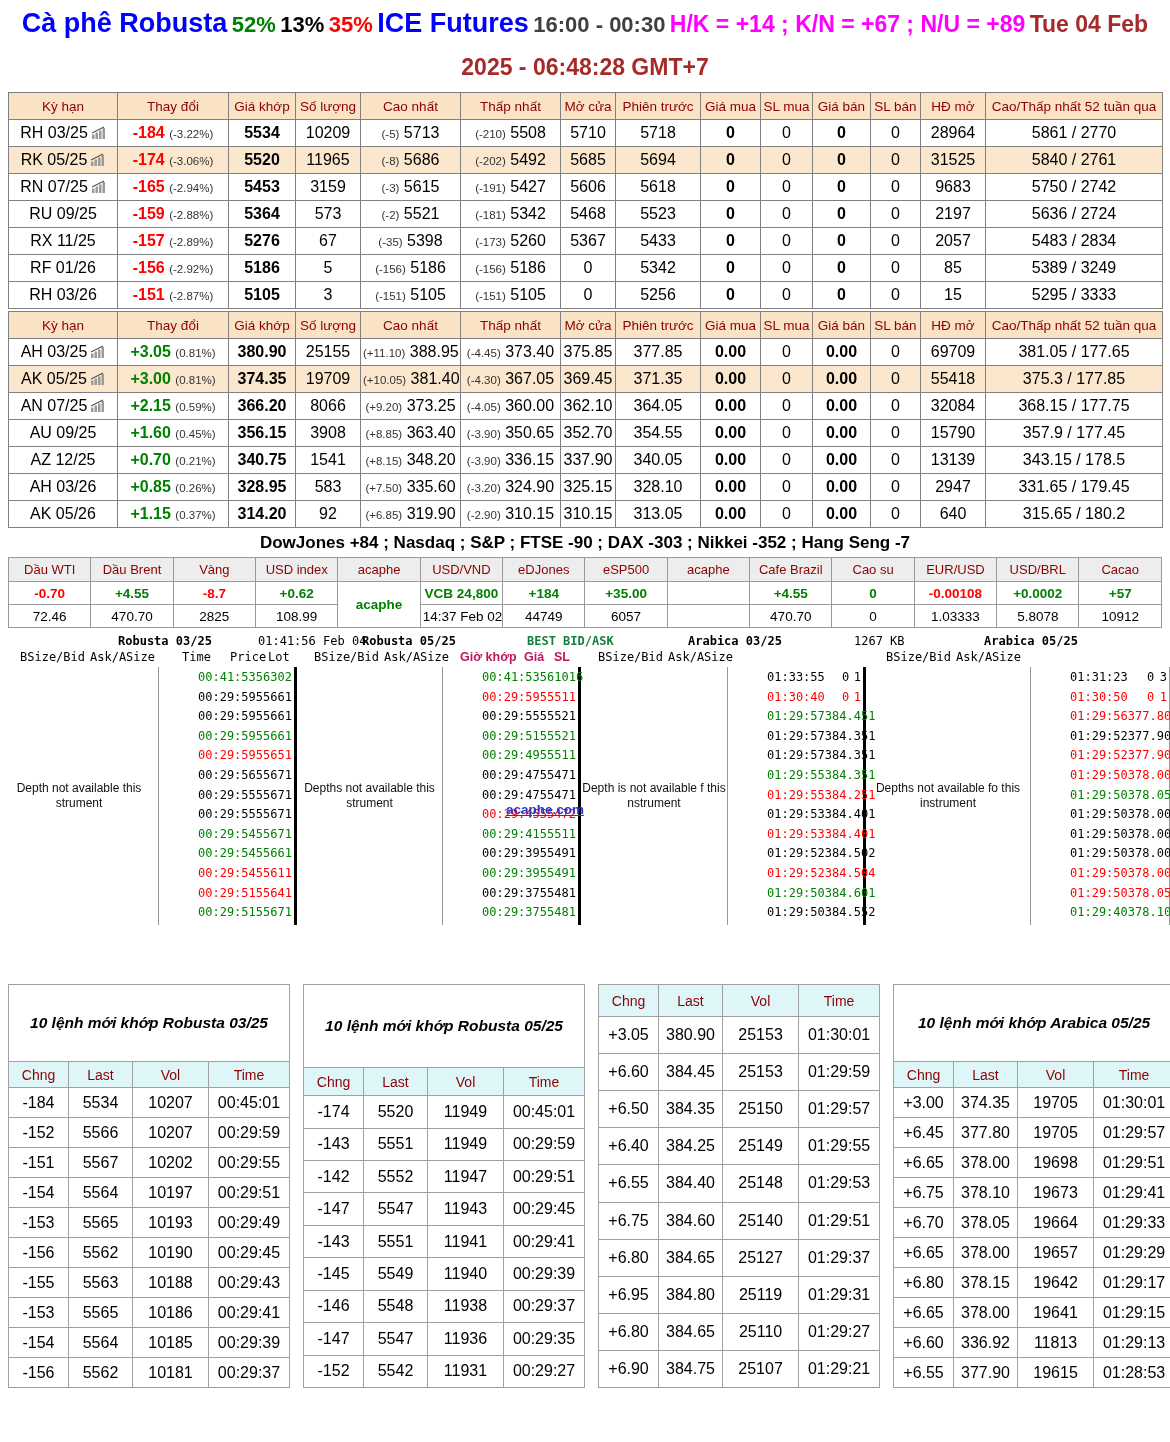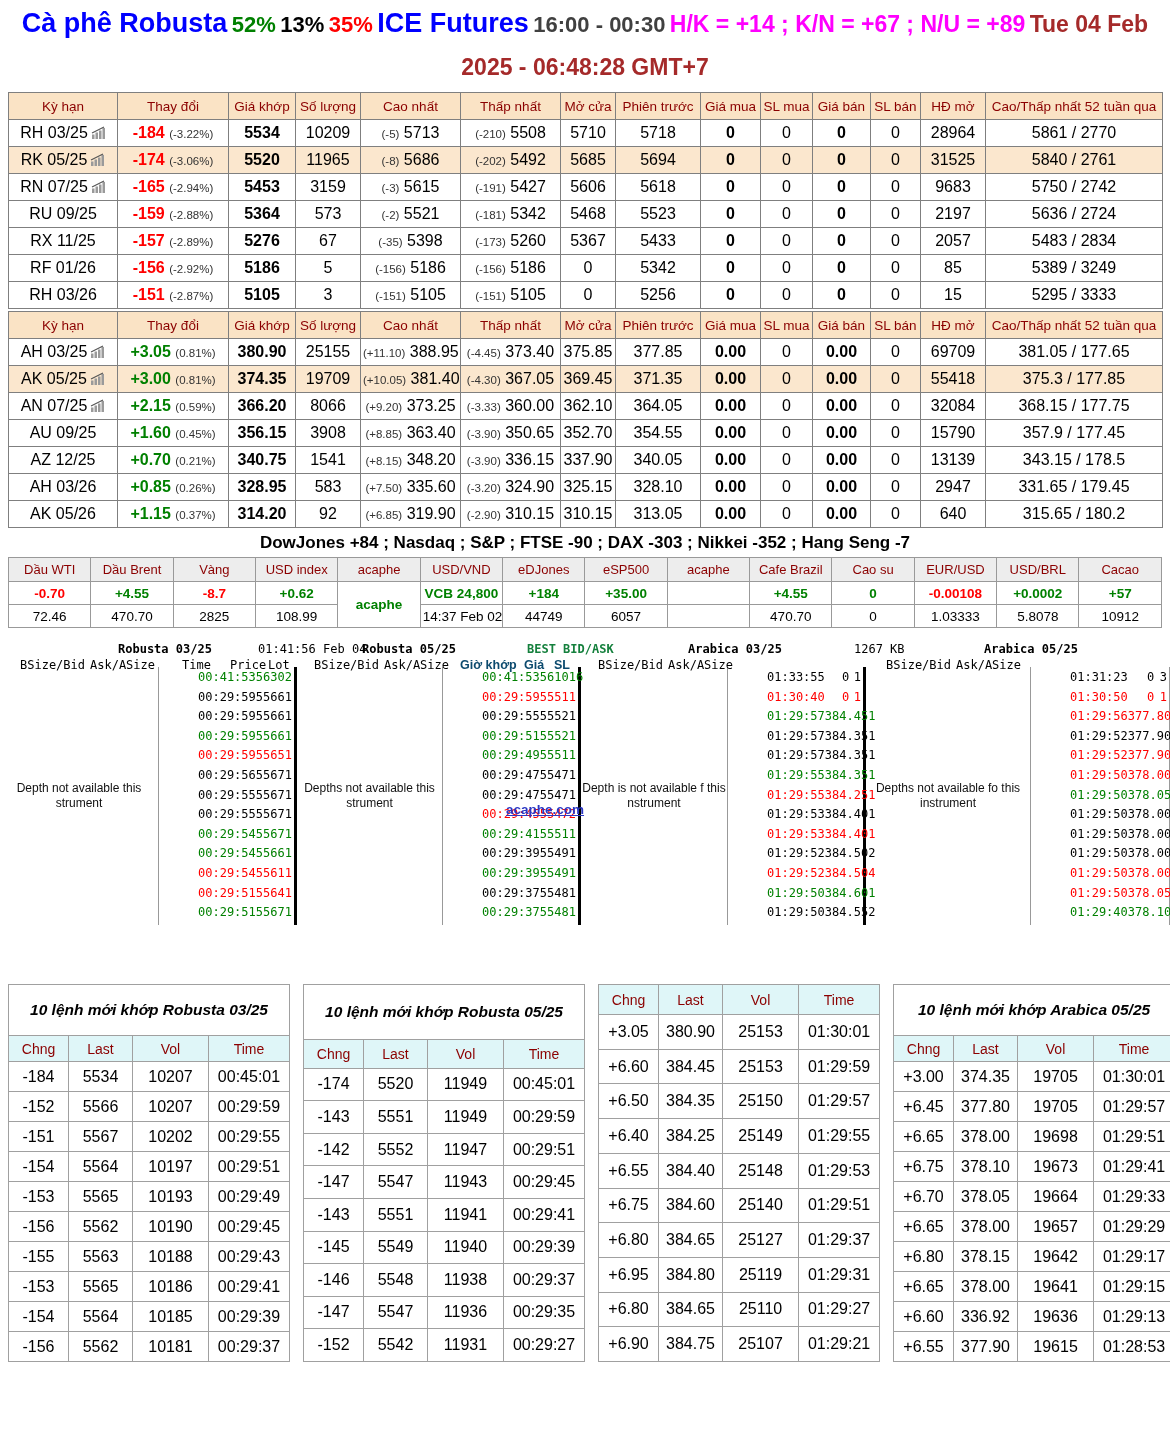--- a/index.html
+++ b/index.html
@@ -37,40 +37,40 @@
   table.comm th,table.comm td{border:1px solid #999;text-align:center;padding:1px 2px;overflow:hidden;white-space:nowrap;}
   table.comm th{background:#EDEDED;color:#8B0000;font-weight:normal;font-size:13px;height:21px;}
   table.comm td{font-size:13.5px;height:20px;}
   table.comm td.cchg{font-weight:bold;}
   .cg{color:#008000;} .cr{color:#FF0000;}
   td.brand{color:#008000;font-weight:bold;font-size:15px;}
 
   
   .depth{position:relative;margin-top:6px;font-family:"DejaVu Sans Mono",monospace;font-size:12px;height:292px;}
   .dh-bar,.dh-cols{position:relative;height:16px;}
-  .dh-bar span,.dh-cols span{position:absolute;top:8px;white-space:nowrap;}
-  .dh-blue{color:#0c4a6e;font-weight:bold;font-family:"Liberation Sans",sans-serif;font-size:12.5px;}
+  .dh-bar span,.dh-cols span{position:absolute;top:0;white-space:nowrap;}
+  .dh-blue{color:#be185d;font-weight:bold;font-family:"Liberation Sans",sans-serif;font-size:12.5px;}
   .dbody{display:flex;align-items:stretch;height:258px;margin-top:1px;}
   .dpanel{box-sizing:border-box;display:flex;}
   .dpanel.sep{border-right:3px solid #000;}
   .dna{flex:1;display:flex;align-items:center;justify-content:center;text-align:center;
        font-family:"Liberation Sans",sans-serif;font-size:12px;color:#111;line-height:15px;}
   .dlist{box-sizing:border-box;border-left:1px solid #999;padding:1px 2px 0 3px;}
   .dlist.rt{border-right:1px solid #999;}
   .trow{display:flex;line-height:19.6px;white-space:nowrap;}
   .tt{width:60px;margin-left:36px;} .tp{width:46px;text-align:right;} .ts{width:22px;text-align:right;}
   .cgn{color:#008000;} .crd{color:#FF0000;} .cbk{color:#000;}
   .wmark{position:absolute;color:#2B37C4;font-family:"Liberation Sans",sans-serif;
          font-weight:bold;font-size:13.5px;text-decoration:underline;}
 
   
   .bottom{display:flex;gap:13px;margin:58px 8px 0 8px;}
   table.bt{border-collapse:collapse;table-layout:fixed;width:281px;}
   table.bt td,table.bt th{border:1px solid #A0A0A0;text-align:center;overflow:hidden;white-space:nowrap;}
-  td.btitle{font-style:italic;font-weight:bold;font-size:15.5px;line-height:22px;height:48px;padding:1px 4px;white-space:normal;}
+  td.btitle{font-style:italic;font-weight:bold;font-size:15.5px;line-height:22px;height:48px;padding:14px 4px;white-space:normal;}
   table.bt th{background:#DFF6F8;color:#8B0000;font-weight:normal;font-size:14px;height:23px;}
   table.bt td.bcell{font-size:16px;height:27px;}
 </style>
 </head>
 <body>
 
 <div>
 
   <div class="hdr">
     <span class="h-title">Cà phê Robusta</span>
@@ -338,21 +338,21 @@
               <rect x="1" y="8.5" width="2.5" height="4.5" fill="#9a9a9a"></rect>
               <rect x="4.5" y="6.5" width="2.5" height="6.5" fill="#9a9a9a"></rect>
               <rect x="8" y="4.5" width="2.5" height="8.5" fill="#9a9a9a"></rect>
               <rect x="11.5" y="2" width="2.5" height="11" fill="#9a9a9a"></rect>
               <path d="M1 7 L13 1" stroke="#555" stroke-width="1.2" fill="none"></path>
             </svg></td>
           <td><span class="chg up">+2.15</span> <span class="pct">(0.59%)</span></td>
           <td class="bold">366.20</td>
           <td>8066</td>
           <td><span class="pre">(+9.20)</span> 373.25</td>
-          <td><span class="pre">(-3.33)</span> 360.00</td>
+          <td><span class="pre">(-4.05)</span> 360.00</td>
           <td>362.10</td>
           <td>364.05</td>
           <td class="bold">0.00</td>
           <td>0</td>
           <td class="bold">0.00</td>
           <td>0</td>
           <td>32084</td>
           <td>368.15 / 177.75</td>
         </tr>
         <tr>
@@ -1079,21 +1079,21 @@
           </tr>
           <tr>
             <td class="bcell">+6.65</td>
             <td class="bcell">378.00</td>
             <td class="bcell">19641</td>
             <td class="bcell">01:29:15</td>
           </tr>
           <tr>
             <td class="bcell">+6.60</td>
             <td class="bcell">336.92</td>
-            <td class="bcell">19636</td>
+            <td class="bcell">11813</td>
             <td class="bcell">01:29:13</td>
           </tr>
           <tr>
             <td class="bcell">+6.55</td>
             <td class="bcell">377.90</td>
             <td class="bcell">19615</td>
             <td class="bcell">01:28:53</td>
           </tr>
         </tbody>
       </table>

